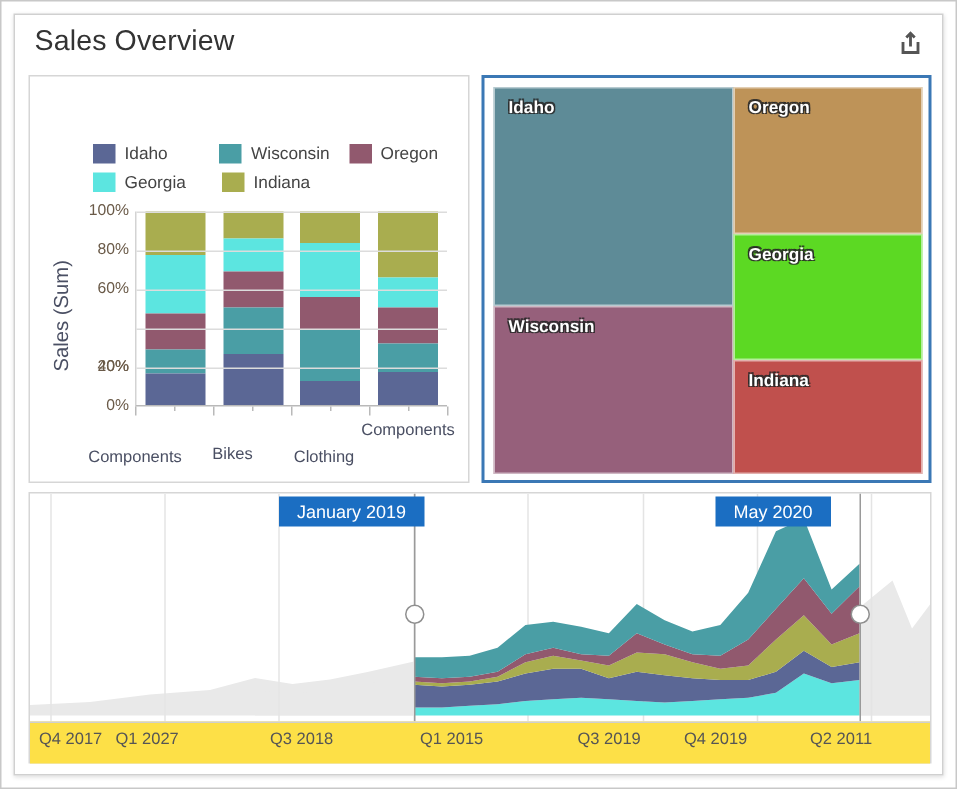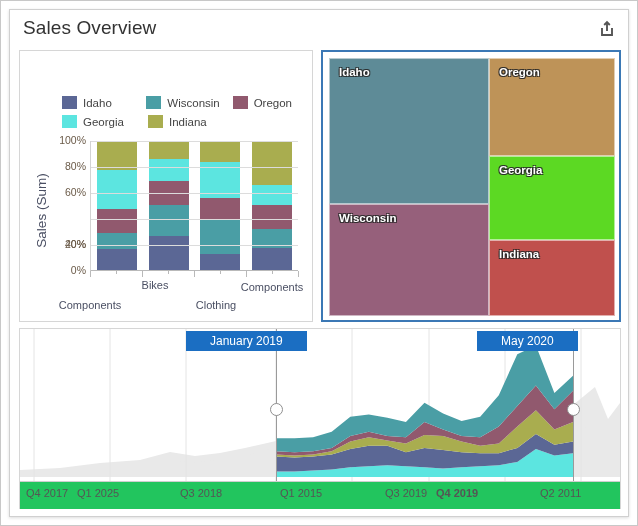--- a/index.html
+++ b/index.html
@@ -75,30 +75,30 @@
                 -1px 1px 0 rgba(40,40,40,.85),1px 1px 0 rgba(40,40,40,.85);
     white-space:nowrap;
   }
   
   .panel-time{
     position:absolute;left:9px;top:318px;width:602px;height:181px;
     border:1px solid #d6d6d6;background:#fff;box-sizing:border-box;
   }
   .tl-plot{position:absolute;left:0;top:0;width:600px;height:152px;overflow:hidden;}
   .tl-axis{position:absolute;left:0;top:152px;width:600px;height:27px;
-    border-top:1px solid #cfcfcf;background:#22c55e;}
+    border-top:1px solid #cfcfcf;background:#fde047;}
   .tl-tick{position:absolute;top:5px;font-size:11px;color:#555;white-space:nowrap;}
   .handle-line{position:absolute;top:0;width:1px;height:152px;background:#9a9a9a;}
   .handle{
     position:absolute;width:13px;height:13px;border-radius:50%;
     background:#fff;border:1.6px solid #8f8f8f;box-sizing:border-box;cursor:ew-resize;
   }
   .dlabel{
     position:absolute;height:20px;background:#1b6ec2;color:#fff;
-    font-size:12px;line-height:20px;padding:0 24px;white-space:nowrap;
+    font-size:12px;line-height:20px;padding:0 12px;white-space:nowrap;
     box-sizing:border-box;
   }
   svg{display:block;}
 </style>
 </head>
 <body>
 
 <div id="app">
   <div class="card">
 
@@ -194,21 +194,21 @@
             <div class="xt" style="left: 52px; height: 6px;"></div>
             <div class="xt" style="left: 78px; height: 3px;"></div>
             <div class="xt" style="left: 104px; height: 6px;"></div>
             <div class="xt" style="left: 130px; height: 3px;"></div>
             <div class="xt" style="left: 156px; height: 6px;"></div>
             <div class="xt" style="left: 182px; height: 3px;"></div>
             <div class="xt" style="left: 208px; height: 6px;"></div>
           </div>
         <div class="xlabels">
             <div class="xl" style="left: 36px; top: 22px; width: 68px;">Components</div>
-            <div class="xl" style="left: 101px; top: 2px; width: 68px;">Bikes</div>
+            <div class="xl" style="left: 101px; top: 20px; width: 68px;">Bikes</div>
             <div class="xl" style="left: 162px; top: 22px; width: 68px;">Clothing</div>
             <div class="xl" style="left: 218px; top: 4px; width: 68px;">Components</div>
           </div>
       </div>
     </div>
 
     <div class="panel-tree">
       <div class="tree-inner">
           <div class="tile" style="left: 0px; top: 0px; width: 160px; height: 146px; background: rgb(94, 139, 151);">
             <span class="tile-lb">Idaho</span>
@@ -253,23 +253,23 @@
             <div class="handle-line" style="left: 256px;"></div>
             <div class="handle-line" style="left: 553px;"></div>
             <div class="handle" style="left: 250px; top: 74px;"></div>
             <div class="handle" style="left: 547px; top: 74px;"></div>
             <div class="dlabel" style="left: 166px; top: 2px;">January 2019</div>
             <div class="dlabel" style="left: 457px; top: 2px;">May 2020</div>
           </div>
       </div>
       <div class="tl-axis">
           <div class="tl-tick" style="left: 6px;">Q4 2017</div>
-          <div class="tl-tick" style="left: 57px;">Q1 2025</div>
+          <div class="tl-tick" style="left: 57px;">Q1 2027</div>
           <div class="tl-tick" style="left: 160px;">Q3 2018</div>
           <div class="tl-tick" style="left: 260px;">Q1 2015</div>
           <div class="tl-tick" style="left: 365px;">Q3 2019</div>
-          <div class="tl-tick" style="left: 416px; font-weight: bold;">Q4 2019</div>
+          <div class="tl-tick" style="left: 436px;">Q4 2019</div>
           <div class="tl-tick" style="left: 520px;">Q2 2011</div>
         </div>
     </div>
 
   </div>
 </div>
 
 </body></html>

